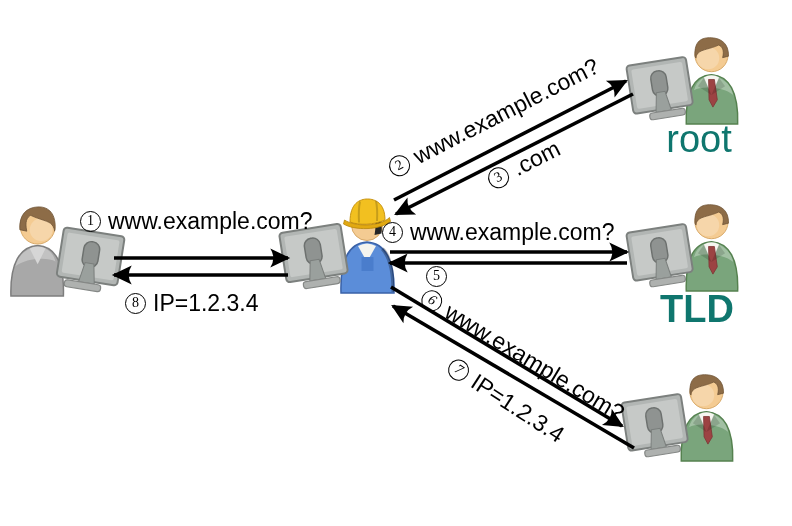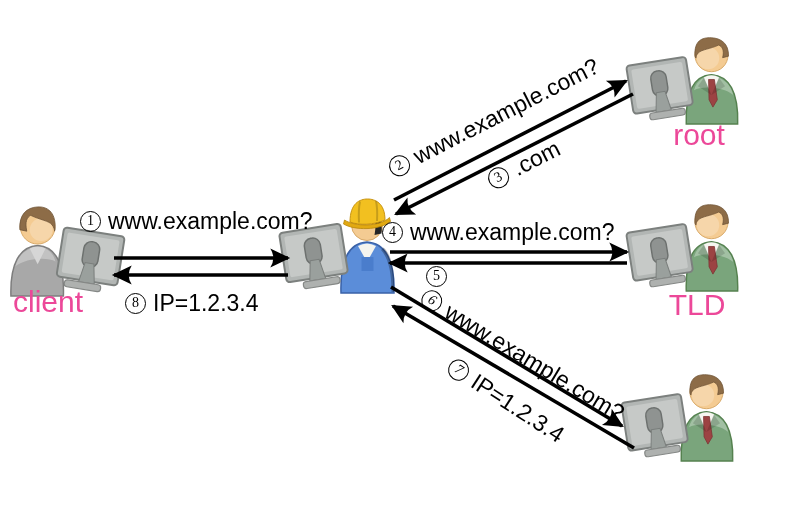--- a/index.html
+++ b/index.html
@@ -1,19 +1,19 @@
 <!DOCTYPE html>
 <html><head>
 <meta charset="utf-8">
 <style>
   html,body{margin:0;padding:0;background:#fff;}
   .canvas{position:relative;width:792px;height:526px;background:#fff;overflow:hidden;
           font-family:"Liberation Sans",sans-serif;}
   .canvas svg{position:absolute;left:0;top:0;}
-  .node-label{position:absolute;font-size:30px;color:#ec4899;text-align:center;white-space:nowrap;}
+  .node-label{position:absolute;font-size:38px;color:#0f766e;text-align:center;white-space:nowrap;}
   .msg{position:absolute;display:flex;align-items:center;gap:7px;height:26px;
        font-size:23px;color:#000;white-space:nowrap;transform-origin:0 50%;}
   .num{display:inline-flex;align-items:center;justify-content:center;flex:none;
        width:19px;height:19px;border:1.4px solid #000;border-radius:50%;
        font-family:"Liberation Serif",serif;font-size:14px;line-height:1;}
   .num.it{font-style:italic;}
   .r-up{transform:rotate(-27deg);}
   .r-dn1{transform:rotate(31deg);}
   .r-dn2{transform:rotate(33deg);}
 </style>
@@ -98,23 +98,22 @@
       <line x1="288" y1="275" x2="114" y2="275" marker-end="url(#ah)" stroke="#000000"></line>
       <line x1="394" y1="200" x2="626" y2="81" marker-end="url(#ah)" stroke="#000000"></line>
       <line x1="633" y1="94" x2="396" y2="214" marker-end="url(#ah)" stroke="#000000"></line>
       <line x1="390" y1="252" x2="627" y2="252" marker-end="url(#ah)" stroke="#000000"></line>
       <line x1="627" y1="263" x2="390" y2="263" marker-end="url(#ah)" stroke="#000000"></line>
       <line x1="391" y1="287" x2="622" y2="426" marker-end="url(#ah)" stroke="#000000"></line>
       <line x1="634" y1="448" x2="393" y2="306" marker-end="url(#ah)" stroke="#000000"></line>
     </g>
   </svg>
 
-  <div class="node-label" style="left:0px;top:285px;width:96px;">client</div>
   <div class="node-label" style="left:651px;top:118px;width:96px;">root</div>
-  <div class="node-label" style="left:649px;top:288px;width:96px;">TLD</div>
+  <div class="node-label" style="left:649px;top:288px;width:96px;font-weight:bold;">TLD</div>
 
   <div class="msg" style="left:80px;top:208px;">
     <span class="num">1</span>
     <span>www.example.com?</span>
   </div>
 
   <div class="msg r-up" style="left:390px;top:157px;">
     <span class="num">2</span>
     <span>www.example.com?</span>
   </div>

